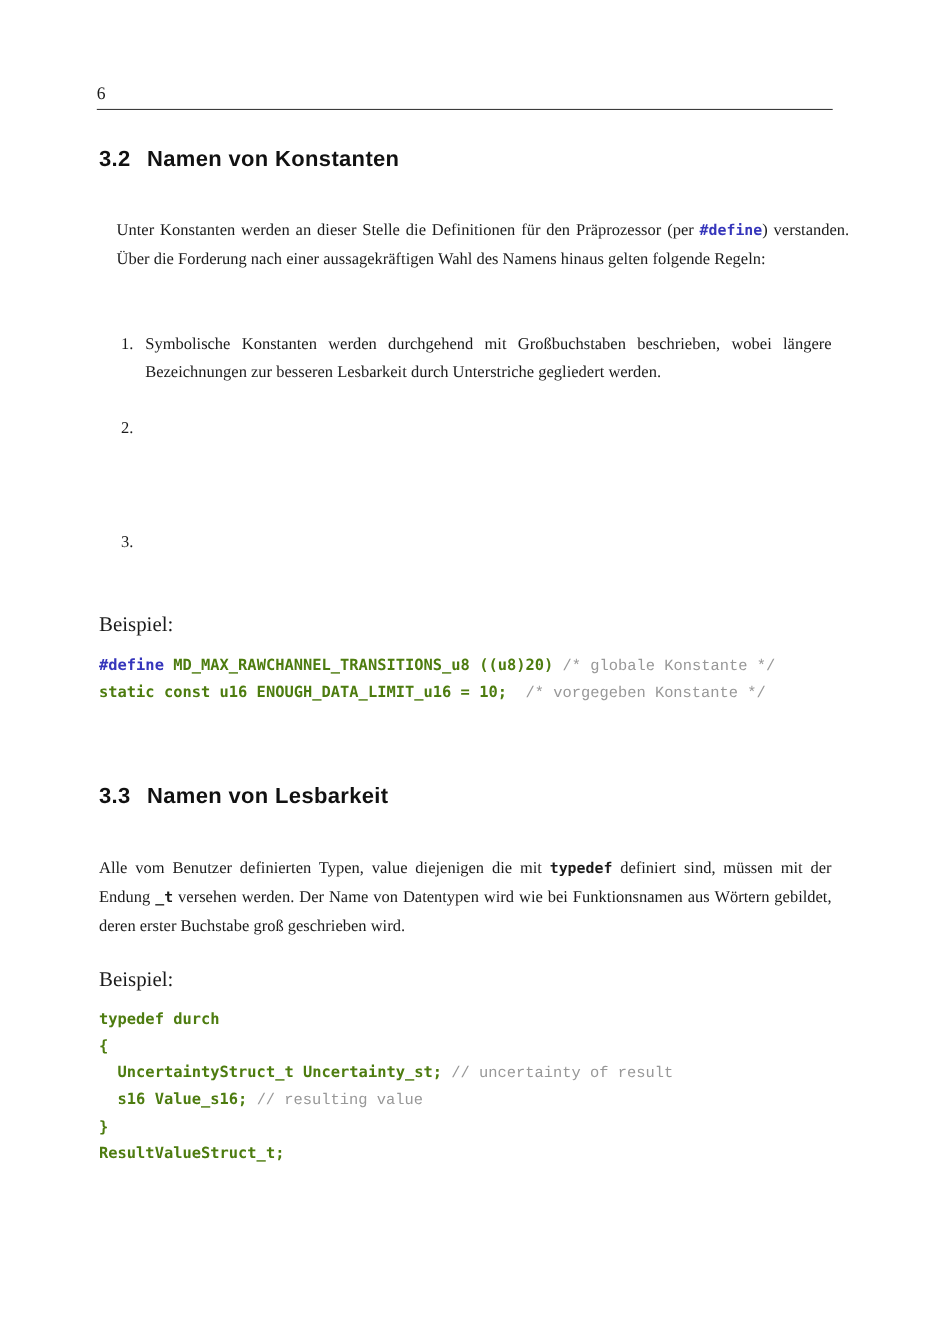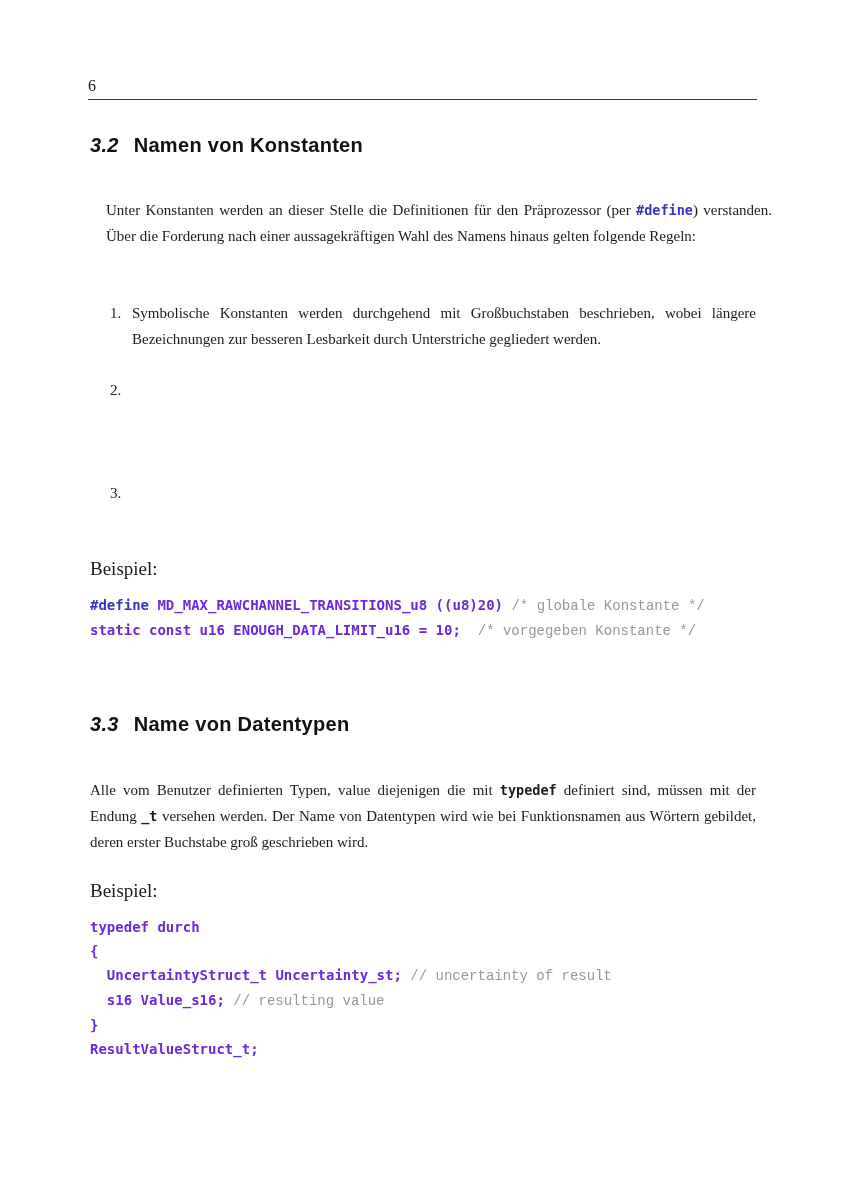--- a/index.html
+++ b/index.html
@@ -38,21 +38,21 @@
   }
   .heading {
     margin: 0;
     font-family: "Liberation Sans", sans-serif;
     font-weight: bold;
     font-size: 20px;
     letter-spacing: 0.3px;
     color: #111111;
     white-space: nowrap;
   }
-  .heading .secnum { margin-right: 15px; font-style: italic; }
+  .heading .secnum { margin-right: 15px; }
   .para {
     margin: 0;
     font-size: 15px;
     line-height: 26px;
     text-align: justify;
   }
   .mono-inline {
     font-family: "DejaVu Sans Mono", monospace;
     font-size: 13.5px;
     font-weight: bold;
@@ -78,21 +78,21 @@
     margin: 0;
     font-size: 19px;
     line-height: 26px;
   }
   .code {
     font-family: "DejaVu Sans Mono", monospace;
     font-size: 14px;
     line-height: 24px;
   }
   .code-line { white-space: pre; }
-  .ct { font-weight: bold; color: #6d28d9; white-space: pre; }
+  .ct { font-weight: bold; color: #4d7c0f; white-space: pre; }
   .kw { font-weight: bold; color: #3535bb; white-space: pre; }
   .cm { font-weight: normal; color: #989898; white-space: pre; font-family: Liberation Mono, monospace; }
 
   
   .b-h32   { top: 134px; }
   .b-p1    { top: 197px; margin-left: 16px; }
   .b-i1    { top: 300px; }
   .b-i2    { top: 377px; }
   .b-i3    { top: 480px; }
   .b-bsp1  { top: 556px; }
@@ -120,21 +120,21 @@
 
   <div class="rule-item b-i3"><span class="rule-num">3.</span></div>
 
   <p class="example-label block b-bsp1">Beispiel:</p>
 
   <div class="code block b-code1">
     <div class="code-line"><span class="kw">#define</span><span class="ct"> MD_MAX_RAWCHANNEL_TRANSITIONS_u8 ((u8)20) </span><span class="cm">/* globale Konstante */</span></div>
     <div class="code-line"><span class="ct">static const u16 ENOUGH_DATA_LIMIT_u16 = 10;  </span><span class="cm">/* vorgegeben Konstante */</span></div>
   </div>
 
-  <h2 class="heading block b-h33"><span class="secnum">3.3</span><span class="sectitle">Name von Datentypen</span></h2>
+  <h2 class="heading block b-h33"><span class="secnum">3.3</span><span class="sectitle">Namen von Lesbarkeit</span></h2>
 
   <p class="para block b-p2"><span>Alle vom Benutzer definierten Typen, value diejenigen die mit </span><span class="mono-inline">typedef</span><span> definiert sind, müssen mit der Endung </span><span class="mono-inline">_t</span><span> versehen werden. Der Name von Datentypen wird wie bei Funktionsnamen aus Wörtern gebildet, deren erster Buchstabe groß geschrieben wird.</span></p>
 
   <p class="example-label block b-bsp2">Beispiel:</p>
 
   <div class="code block b-code2">
     <div class="code-line"><span class="ct">typedef durch</span></div>
     <div class="code-line"><span class="ct">{</span></div>
     <div class="code-line"><span class="ct">  UncertaintyStruct_t Uncertainty_st; </span><span class="cm">// uncertainty of result</span></div>
     <div class="code-line"><span class="ct">  s16 Value_s16; </span><span class="cm">// resulting value</span></div>

